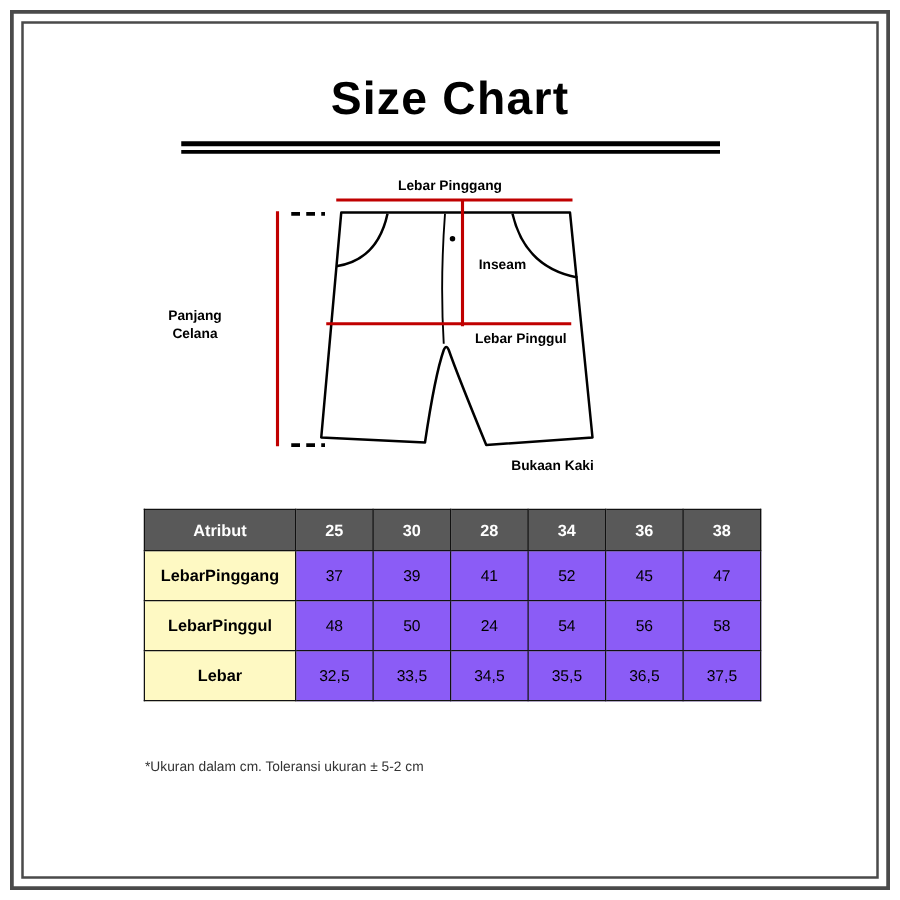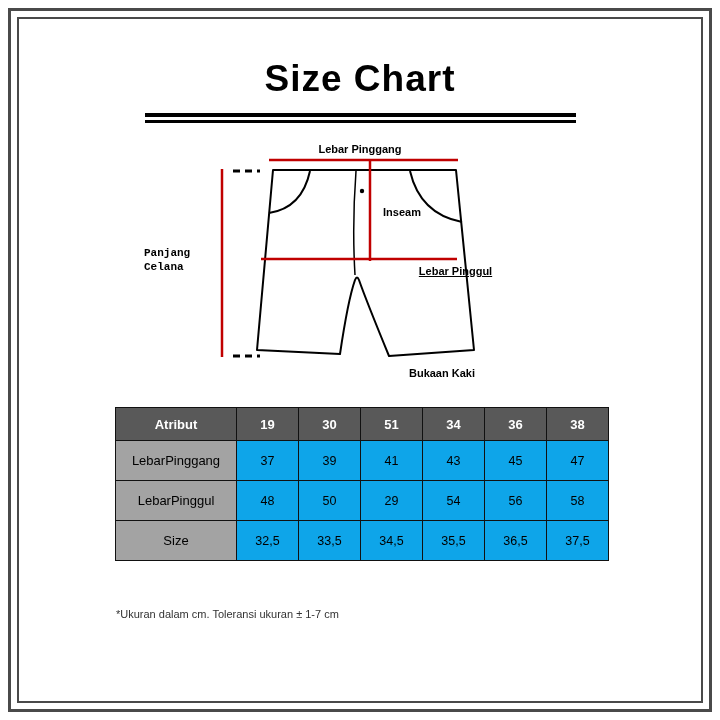--- a/index.html
+++ b/index.html
@@ -38,22 +38,22 @@
 
   .diagram-label {
     position: absolute;
     font-size: 11px;
     font-weight: 700;
     color: #000;
     line-height: 14px;
   }
   .lbl-waist   { left: 295px; top: 142px; width: 130px; text-align: center; }
   .lbl-inseam  { left: 383px; top: 205px; width: 60px;  text-align: left; }
-  .lbl-length  { left: 144px; top: 246px; width: 64px;  text-align: left; font-family: Liberation Mono, monospace; }
-  .lbl-hip     { left: 408px; top: 264px; width: 95px;  text-align: center; text-decoration: underline; }
+  .lbl-length  { left: 124px; top: 246px; width: 64px;  text-align: center; }
+  .lbl-hip     { left: 380px; top: 264px; width: 95px;  text-align: left; }
   .lbl-legopen { left: 375px; top: 366px; width: 100px; text-align: right; }
 
   .size-table {
     position: absolute;
     left: 115px; top: 407px;
     border-collapse: collapse;
     table-layout: fixed;
   }
   .size-table th, .size-table td {
     border: 1px solid #111;
@@ -63,27 +63,27 @@
   }
   .size-table th {
     height: 32px;
     background: #595959;
     color: #fff;
     font-size: 13px;
     font-weight: 700;
   }
   .size-table td { height: 39px; }
   .size-table td.label-cell {
-    background: #a3a3a3;
-    font-weight: 400;
+    background: #fef9c3;
+    font-weight: 700;
     font-size: 13px;
     color: #000;
   }
   .size-table td.value-cell {
-    background: #0ea5e9;
+    background: #8b5cf6;
     font-weight: 400;
     font-size: 12.5px;
     color: #000;
   }
   .footnote {
     position: absolute;
     left: 116px; top: 608px;
     font-size: 11px;
     color: #333;
   }
@@ -135,54 +135,54 @@
       <col style="width:62px">
         <col style="width:62px">
         <col style="width:62px">
       <col style="width:62px">
         <col style="width:62px">
         <col style="width:62px">
     </colgroup>
     <thead>
       <tr>
         <th>Atribut</th>
-        <th>19</th>
+        <th>25</th>
         <th>30</th>
-        <th>51</th>
+        <th>28</th>
         <th>34</th>
         <th>36</th>
         <th>38</th>
       </tr>
     </thead>
     <tbody>
       <tr>
         <td class="label-cell">LebarPinggang</td>
         <td class="value-cell">37</td>
         <td class="value-cell">39</td>
         <td class="value-cell">41</td>
-        <td class="value-cell">43</td>
+        <td class="value-cell">52</td>
         <td class="value-cell">45</td>
         <td class="value-cell">47</td>
       </tr>
       <tr>
         <td class="label-cell">LebarPinggul</td>
         <td class="value-cell">48</td>
         <td class="value-cell">50</td>
-        <td class="value-cell">29</td>
+        <td class="value-cell">24</td>
         <td class="value-cell">54</td>
         <td class="value-cell">56</td>
         <td class="value-cell">58</td>
       </tr>
       <tr>
-        <td class="label-cell">Size</td>
+        <td class="label-cell">Lebar</td>
         <td class="value-cell">32,5</td>
         <td class="value-cell">33,5</td>
         <td class="value-cell">34,5</td>
         <td class="value-cell">35,5</td>
         <td class="value-cell">36,5</td>
         <td class="value-cell">37,5</td>
       </tr>
     </tbody>
   </table>
 
-  <div class="footnote">*Ukuran dalam cm. Toleransi ukuran ± 1-7 cm</div>
+  <div class="footnote">*Ukuran dalam cm. Toleransi ukuran ± 5-2 cm</div>
 
 </div>
 
 </body></html>

